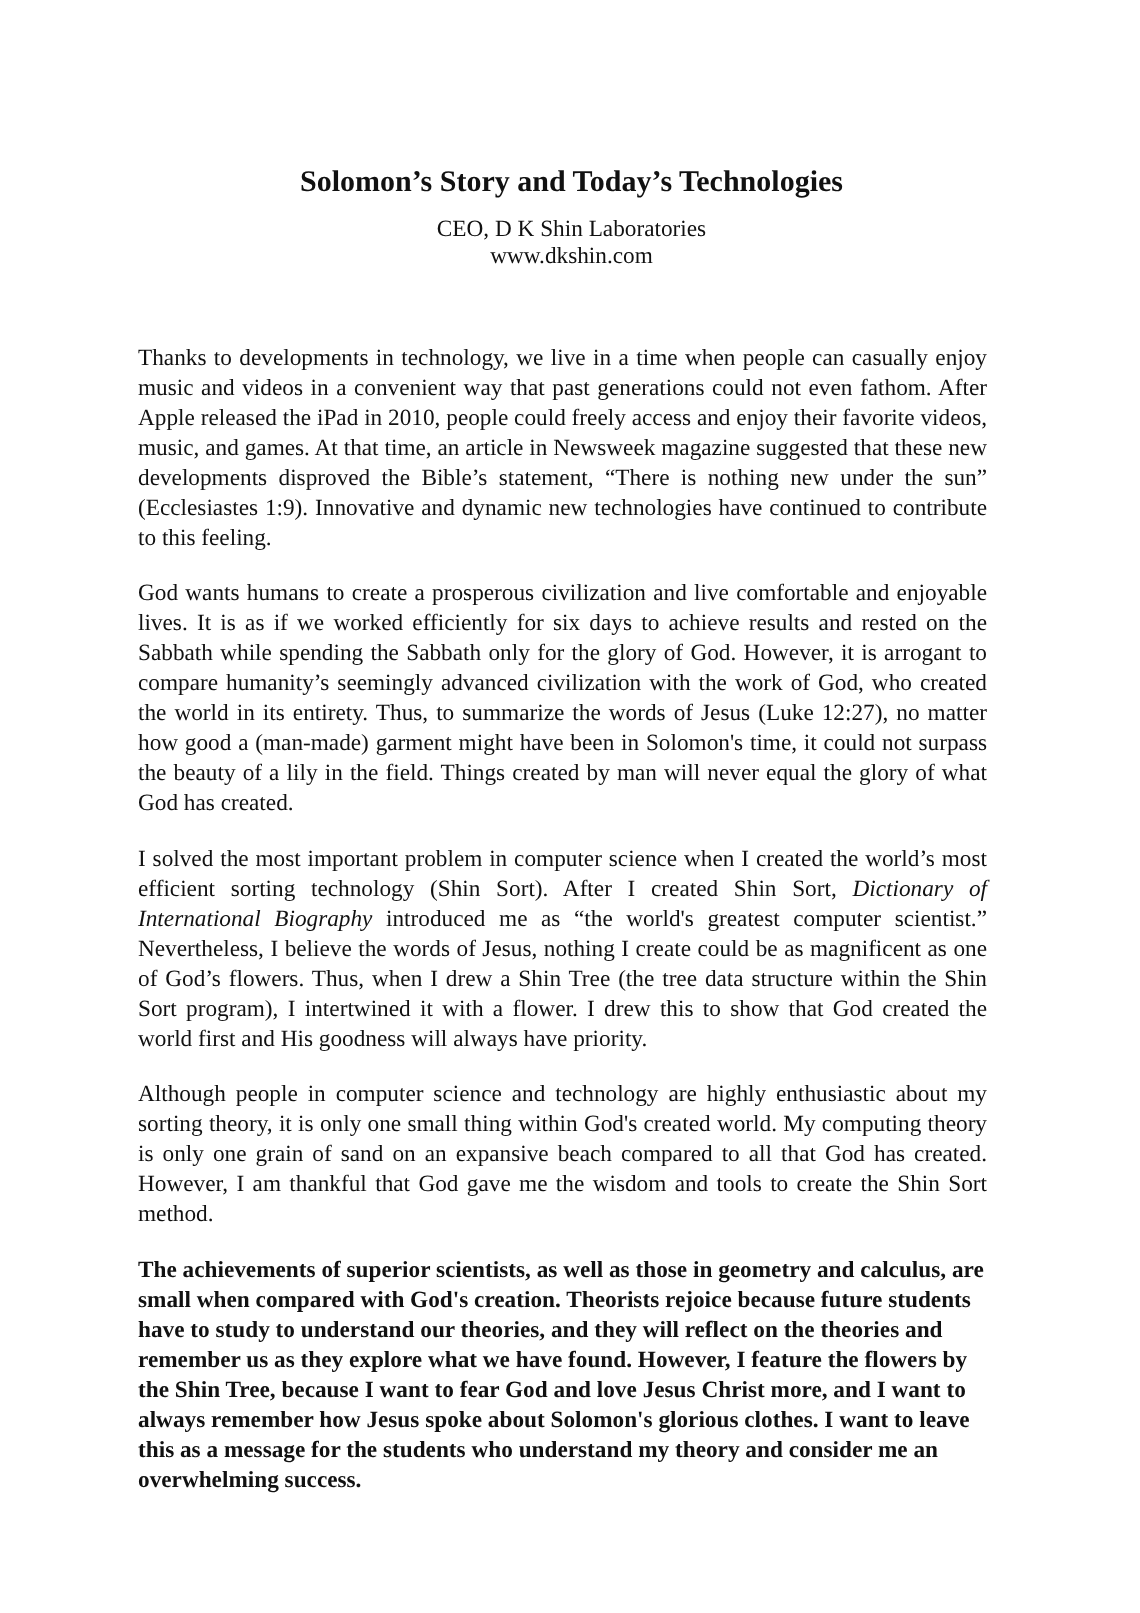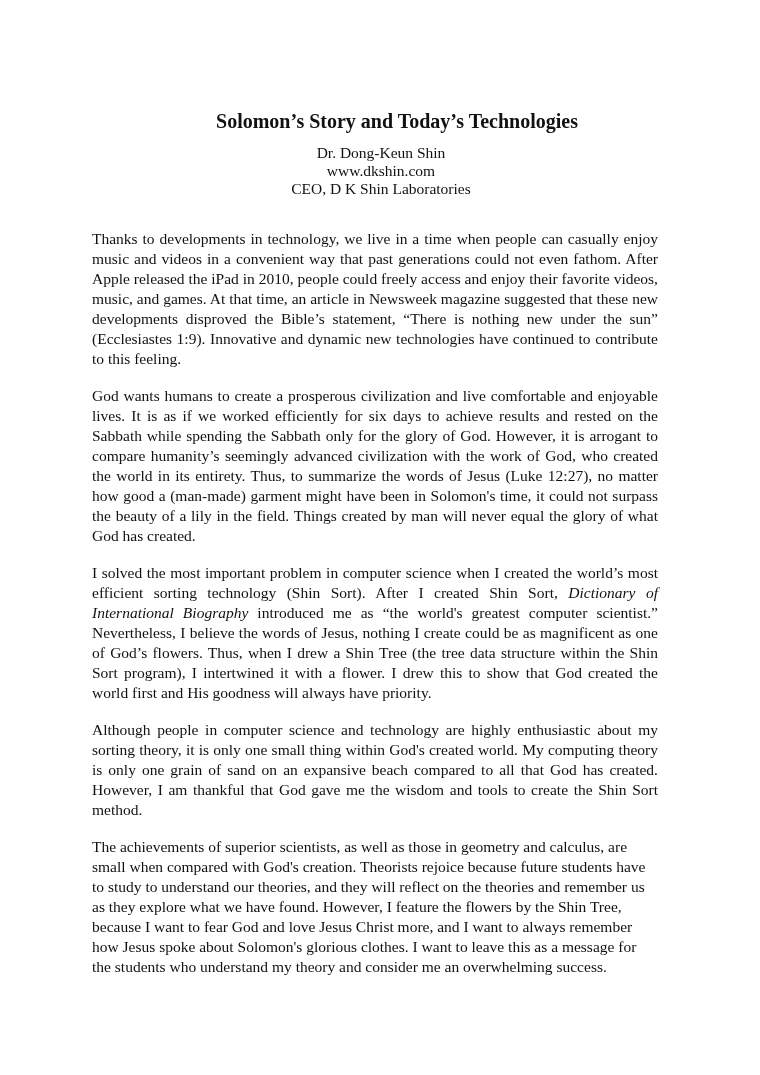--- a/index.html
+++ b/index.html
@@ -16,21 +16,21 @@
       font-family: "Liberation Serif", "DejaVu Serif", serif;
     }
     .page {
       position: absolute;
       left: 92px;
       top: 0;
       width: 578px;
     }
     .title {
       position: absolute;
-      left: 16px;
+      left: 0;
       top: 108px;
       width: 578px;
       text-align: center;
       font-weight: bold;
       font-size: 20px;
       line-height: 26px;
       margin: 0;
     }
     .byline {
       position: absolute;
@@ -50,33 +50,33 @@
       font-size: 15.5px;
       line-height: 20px;
     }
     .body p {
       margin: 0 12px 17px 0;
       text-align: justify;
       hyphens: none;
     }
     .body p.ragged {
       text-align: left;
+      font-weight: bold;
     }
     em { font-style: italic; }
   </style>
 </head>
 <body>
 
 <div class="page">
   <h1 class="title">Solomon’s Story and Today’s Technologies</h1>
 
   <div class="byline">
-    <div>Dr. Dong-Keun Shin</div>
+    <div>CEO, D K Shin Laboratories</div>
     <div>www.dkshin.com</div>
-    <div>CEO, D K Shin Laboratories</div>
   </div>
 
   <div class="body">
     <p>Thanks to developments in technology, we live in a time when people can casually enjoy music and videos in a convenient way that past generations could not even fathom. After Apple released the iPad in 2010, people could freely access and enjoy their favorite videos, music, and games. At that time, an article in Newsweek magazine suggested that these new developments disproved the Bible’s statement, “There is nothing new under the sun” (Ecclesiastes 1:9). Innovative and dynamic new technologies have continued to contribute to this feeling.</p>
     <p>God wants humans to create a prosperous civilization and live comfortable and enjoyable lives. It is as if we worked efficiently for six days to achieve results and rested on the Sabbath while spending the Sabbath only for the glory of God. However, it is arrogant to compare humanity’s seemingly advanced civilization with the work of God, who created the world in its entirety. Thus, to summarize the words of Jesus (Luke 12:27), no matter how good a (man-made) garment might have been in Solomon's time, it could not surpass the beauty of a lily in the field. Things created by man will never equal the glory of what God has created.</p>
     <p><span>I solved the most important problem in computer science when I created the world’s most efficient sorting technology (Shin Sort). After I created Shin Sort, </span><em>Dictionary of International Biography</em><span> introduced me as “the world's greatest computer scientist.” Nevertheless, I believe the words of Jesus, nothing I create could be as magnificent as one of God’s flowers. Thus, when I drew a Shin Tree (the tree data structure within the Shin Sort program), I intertwined it with a flower. I drew this to show that God created the world first and His goodness will always have priority.</span></p>
     <p>Although people in computer science and technology are highly enthusiastic about my sorting theory, it is only one small thing within God's created world. My computing theory is only one grain of sand on an expansive beach compared to all that God has created. However, I am thankful that God gave me the wisdom and tools to create the Shin Sort method.</p>
     <p class="ragged">The achievements of superior scientists, as well as those in geometry and calculus, are small when compared with God's creation. Theorists rejoice because future students have to study to understand our theories, and they will reflect on the theories and remember us as they explore what we have found. However, I feature the flowers by the Shin Tree, because I want to fear God and love Jesus Christ more, and I want to always remember how Jesus spoke about Solomon's glorious clothes. I want to leave this as a message for the students who understand my theory and consider me an overwhelming success.</p>
   </div>
 </div>

